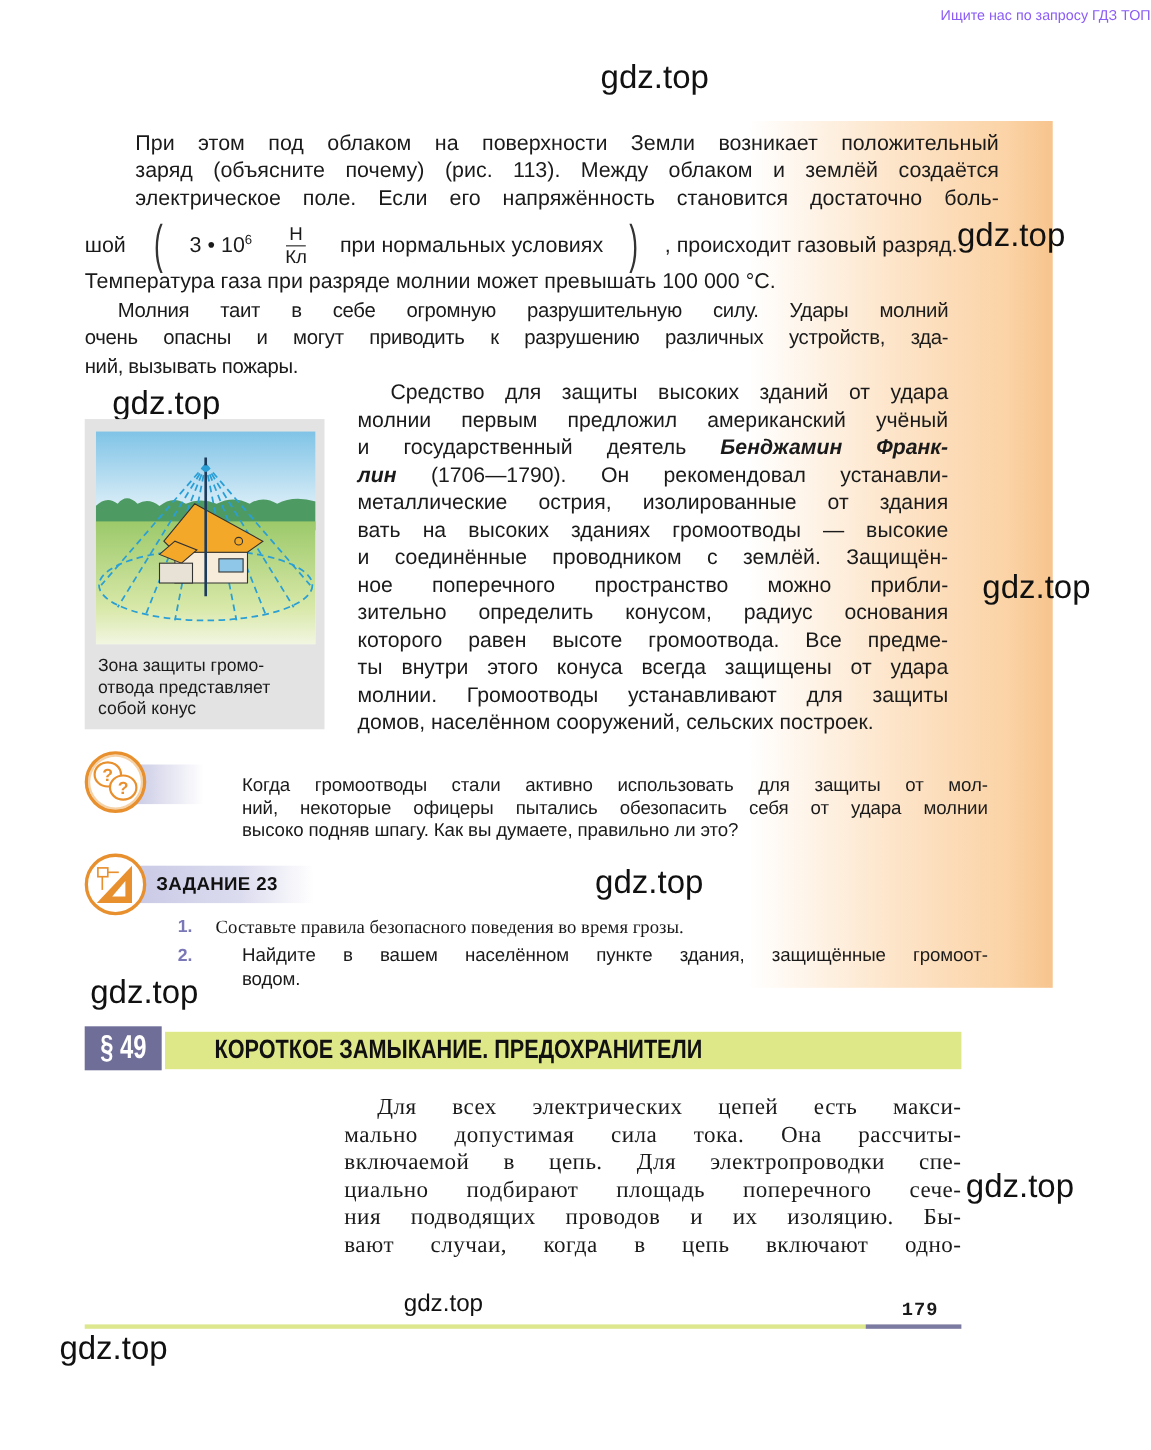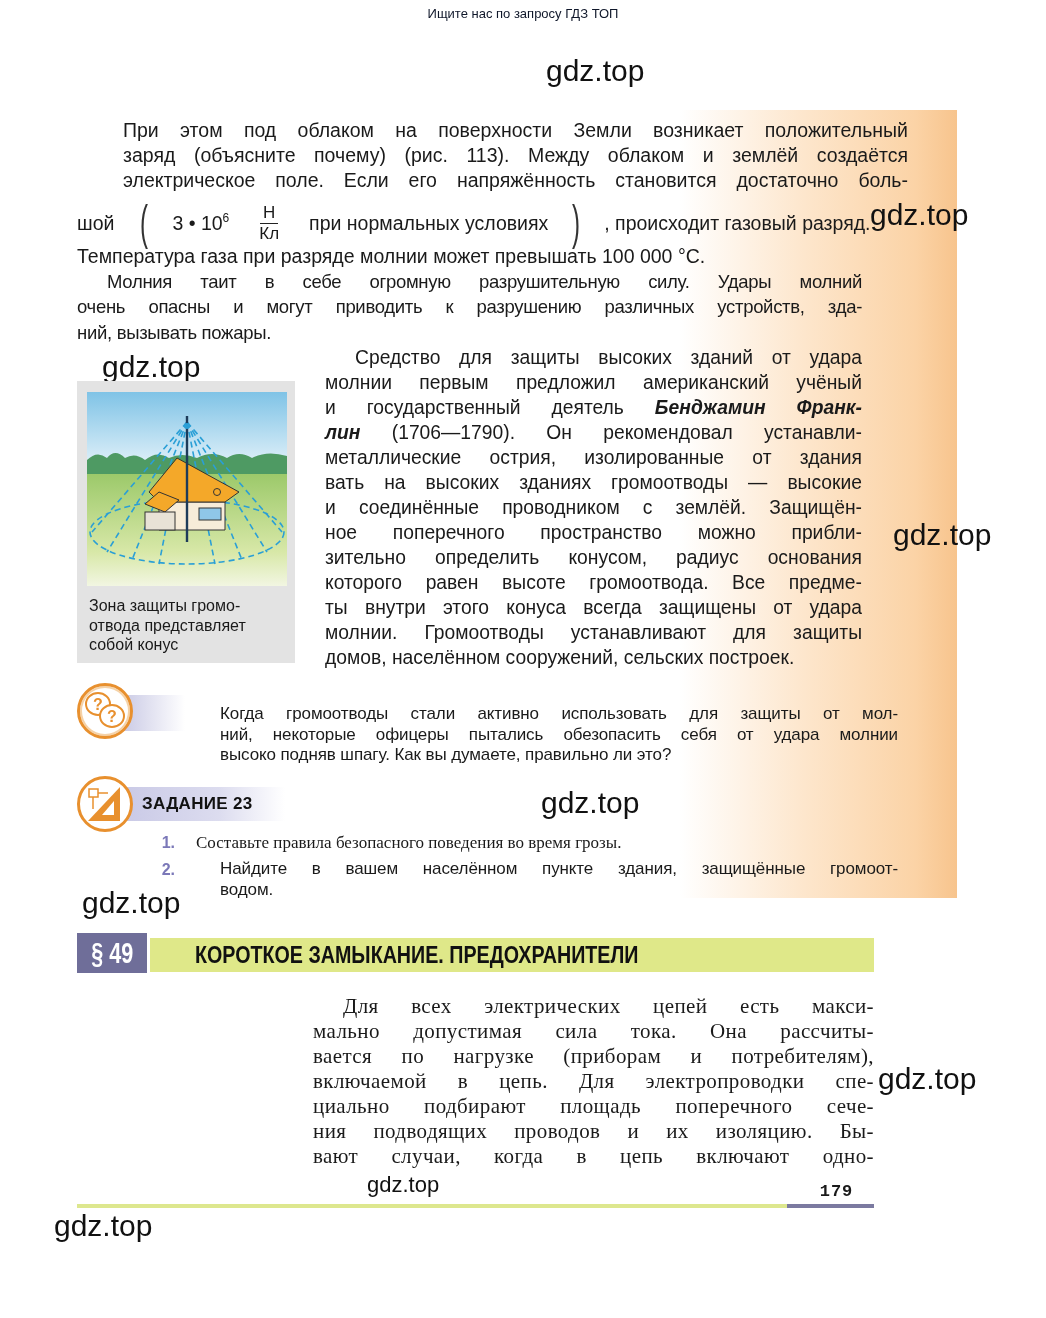--- a/index.html
+++ b/index.html
@@ -1,21 +1,21 @@
 <!DOCTYPE html>
 <html><head>
 <meta charset="utf-8">
 <style>
   html, body { margin: 0; padding: 0; }
   body {
     width: 1046px; height: 1318px; position: relative; overflow: hidden;
     background: #ffffff; font-family: "Liberation Sans", sans-serif; color: #1a1a1a;
   }
   .abs { position: absolute; }
-  .top-banner { left: 0; right: 0; top: 6px; text-align: center; font-size: 13px; color: #0f172a; }
+  .top-banner { left: 0; right: 0; top: 6px; text-align: right; font-size: 13px; color: #8b5cf6; }
   .wm { font-family: "Liberation Sans", sans-serif; font-size: 30px; color: #111; line-height: 1; }
   .wm-sm { font-size: 22px; }
   .side-band {
     left: 680px; top: 110px; width: 277px; height: 788px;
     background: linear-gradient(to right, rgba(255,255,255,0) 0%, #fde6cc 45%, #fbd3a6 85%, #f7c48d 100%);
   }
   .sans-p { font-family: "Liberation Sans", sans-serif; font-size: 19.5px; line-height: 25px; text-align: justify; }
   .sans-p .line { display: block; text-align-last: justify; white-space: nowrap; }
   .sans-p .line.last { text-align-last: left; }
   .narrow-p { font-family: "Liberation Sans", sans-serif; font-size: 18.5px; line-height: 25.3px; letter-spacing: -0.3px; }
@@ -198,21 +198,20 @@
 
 <div class="abs sec-bar"></div>
 <div class="abs sec-num">
     <span>§ 49</span>
   </div>
 <div class="abs sec-title">КОРОТКОЕ ЗАМЫКАНИЕ. ПРЕДОХРАНИТЕЛИ</div>
 
 <div class="abs final-p" style="left:313px; top:994px; width:561px;">
   <span class="line indent">Для всех электрических цепей есть макси-</span>
   <span class="line">мально допустимая сила тока. Она рассчиты-</span>
-  <span class="line">вается по нагрузке (приборам и потребителям),</span>
   <span class="line">включаемой в цепь. Для электропроводки спе-</span>
   <span class="line">циально подбирают площадь поперечного сече-</span>
   <span class="line">ния подводящих проводов и их изоляцию. Бы-</span>
   <span class="line">вают случаи, когда в цепь включают одно-</span>
 </div>
 <div class="abs wm" style="left:878px; top:1064px;">gdz.top</div>
 <div class="abs wm wm-sm" style="left:367px; top:1174px;">gdz.top</div>
 
 <div class="abs page-num">179</div>
 <div class="abs foot-green"></div>

